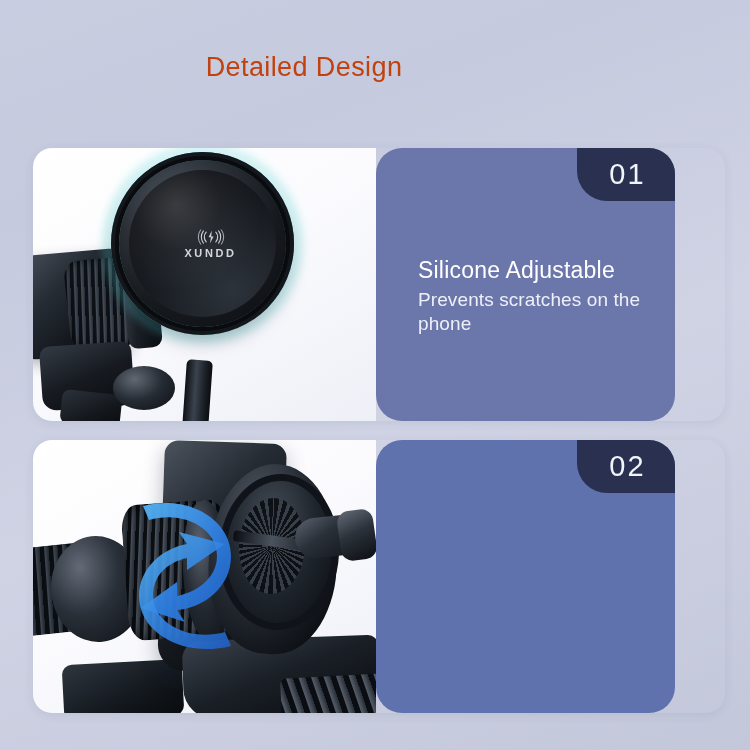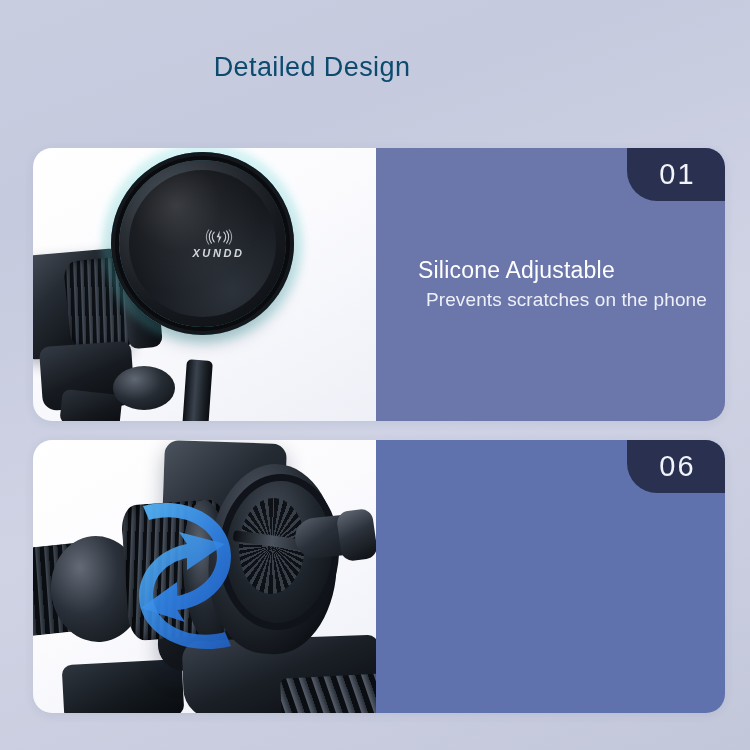--- a/index.html
+++ b/index.html
@@ -15,27 +15,27 @@
   }
   .stage {
     position: relative;
     width: 750px;
     height: 750px;
   }
 
   
   .page-title {
     position: absolute;
-    left: 8px;
+    left: 0;
     top: 52px;
     width: 608px;
     text-align: center;
     font-size: 27px;
     letter-spacing: 0.4px;
-    color: #0c4a6e;
+    color: #c2410c;
     font-weight: 400;
   }
 
   
   .card {
     position: absolute;
     left: 33px;
     width: 692px;
     height: 273px;
     border-radius: 19px;
@@ -49,25 +49,26 @@
   .photo-pane {
     position: relative;
     width: 343px;
     height: 100%;
     overflow: hidden;
     background: linear-gradient(150deg, #ffffff 0%, #fbfbfe 45%, #eef0f7 100%);
     flex: none;
   }
   .info-pane {
     position: relative;
-    width: 349px;
+    width: 299px;
     height: 100%;
     background: #6b76ab;
     flex: none;
     overflow: hidden;
+    border-radius: 26px;
   }
   #card-2 .info-pane { background: #5f72ad; }
 
   
   .badge {
     position: absolute;
     right: 0;
     top: 0;
     width: 98px;
     height: 53px;
@@ -101,21 +102,20 @@
     line-height: 1.25;
     letter-spacing: 0.2px;
   }
   .info-sub {
     color: #eef0f8;
     font-size: 19px;
     font-weight: 400;
     line-height: 1.3;
     margin-top: 3px;
     letter-spacing: 0.1px;
-    margin-left: 8px;
   }
 
   
   .p1-wrap { position: absolute; inset: 0; }
 
   .p1-arm {
     position: absolute;
     left: 150px; top: 212px;
     width: 26px; height: 112px;
     background: linear-gradient(90deg, #0d1015 0%, #3b434e 40%, #1b2026 75%, #0a0d11 100%);
@@ -156,28 +156,27 @@
     position: absolute;
     left: 96px; top: 22px;
     width: 147px; height: 147px;
     border-radius: 50%;
     background:
       radial-gradient(circle at 32% 24%, rgba(255,255,255,0.16) 0%, rgba(255,255,255,0.04) 30%, rgba(255,255,255,0) 58%),
       radial-gradient(circle at 70% 82%, #2d333b 0%, #15181d 60%, #0b0d11 100%);
   }
   .p1-logo {
     position: absolute;
-    left: 112px; top: 22px;
+    left: 104px; top: 22px;
     width: 147px; height: 147px;
     display: flex;
     flex-direction: column;
     align-items: center;
     justify-content: center;
     gap: 2px;
-    font-style: italic;
   }
   .p1-logo-mark { width: 30px; height: 16px; opacity: 0.88; }
   .p1-logo-text {
     color: #e6e9ee;
     font-size: 11px;
     letter-spacing: 2.6px;
     font-weight: 700;
     opacity: 0.9;
   }
 
@@ -446,20 +445,20 @@
             </linearGradient>
           </defs>
           <path d="M62 30 C108 18 150 44 150 80 C150 112 122 132 96 134 L104 146 L60 132 L96 106 L96 120 C116 116 136 102 136 80 C136 52 102 34 68 44 Z" fill="url(#arrGrad)" opacity="0.95"></path>
           <path d="M150 170 C104 182 58 158 58 120 C58 92 82 72 106 68 L98 56 L144 68 L106 94 L106 82 C88 86 72 98 72 120 C72 148 110 166 144 156 Z" fill="url(#arrGrad)" opacity="0.9"></path>
         </svg>
       </div>
     </div>
 
     <div class="info-pane">
       <div class="badge">
-        <span class="badge-num">06</span>
+        <span class="badge-num">02</span>
       </div>
       <div class="info-text">
       </div>
     </div>
   </div>
 
 </div>
 
 </body></html>

